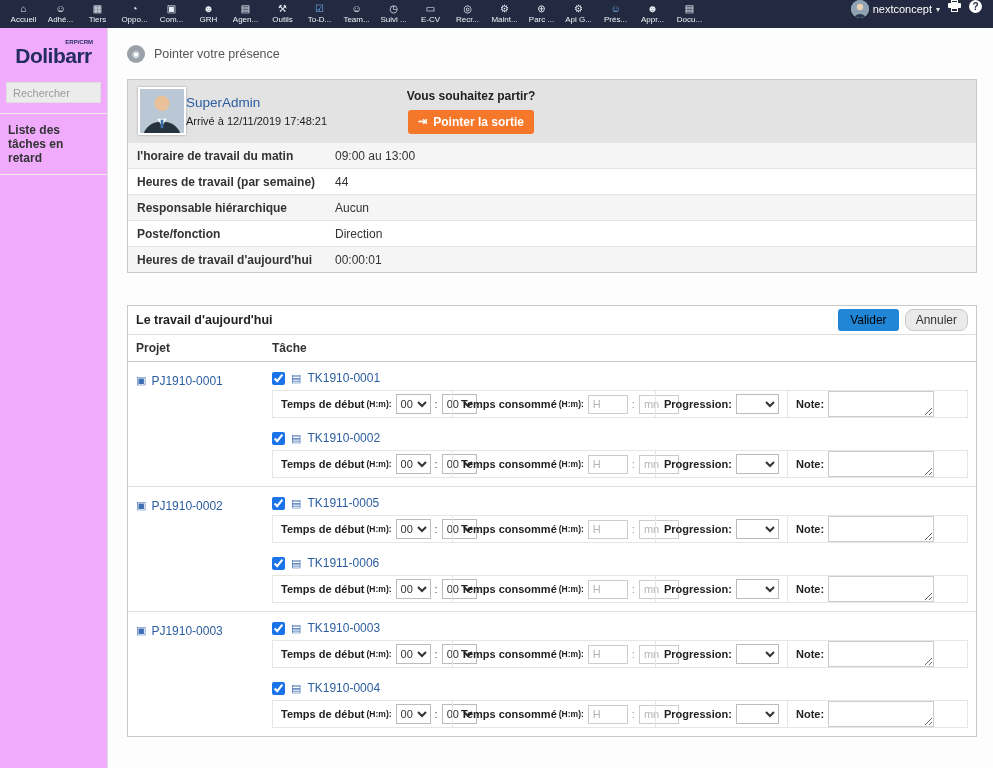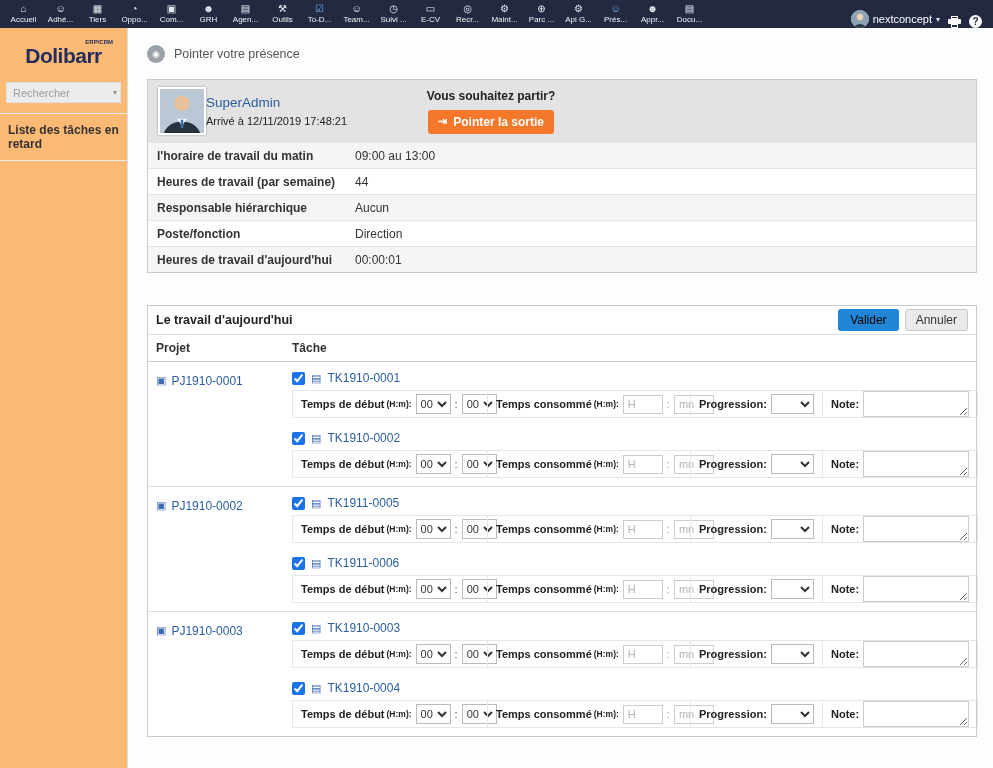--- a/index.html
+++ b/index.html
@@ -6,34 +6,34 @@
 html,body{width:993px;height:768px;overflow:hidden}
 body{font-family:"Liberation Sans",sans-serif;font-size:12px;color:#333;background:#fff}
 a{color:#2b5da0;text-decoration:none;cursor:pointer}
 
 
 .topbar{height:28px;background:#222941;display:flex;align-items:stretch;padding:0 5px;color:#fff}
 .tb-item{width:37px;display:flex;flex-direction:column;align-items:center;justify-content:center;gap:2px;cursor:pointer}
 .tb-icon{font-size:10px;line-height:10px;color:#e8ecf4}
 .tb-icon.accent{color:#6db3f2}
 .tb-label{font-size:8px;line-height:8px;color:#f2f4f8;white-space:nowrap}
-.tb-right{margin-left:auto;display:flex;align-items:flex-end;gap:8px;padding-right:6px}
+.tb-right{margin-left:auto;display:flex;align-items:flex-start;gap:8px;padding-right:6px}
 .avatar{width:18px;height:18px;border-radius:50%;overflow:hidden;background:#93a8b8;display:block}
 .tb-user{display:flex;align-items:center;gap:4px;font-size:11px;color:#fff;cursor:pointer}
 .tb-caret{font-size:8px;color:#dfe4ec}
 .print-icon{position:relative;width:13px;height:12px;cursor:pointer}
 .print-icon i{position:absolute;display:block}
 .print-icon .p-top{left:3px;top:0;width:7px;height:3px;border:1px solid #fff}
 .print-icon .p-body{left:0;top:3px;width:13px;height:5px;background:#fff;border-radius:1px}
 .print-icon .p-out{left:3px;top:8px;width:7px;height:4px;border:1px solid #fff;background:#222941}
 .help-icon{width:13px;height:13px;border-radius:50%;background:#fff;color:#222941;font-size:10px;font-weight:bold;display:flex;align-items:center;justify-content:center;cursor:pointer}
 
 
 .layout{display:flex;height:740px}
-.sidebar{width:128px;background:#fdba74;border-right:1px solid:#ddd;border-right:1px solid #ddd}
+.sidebar{width:108px;background:#f0abfc;border-right:1px solid:#ddd;border-right:1px solid #ddd}
 .main{flex:1;background:#fdfdfd;padding:8px 16px 0 19px;overflow:hidden}
 
 
 .logo-wrap{padding:16px 0 12px;text-align:center;position:relative;cursor:pointer}
 .logo-text{font-size:21px;font-weight:bold;color:#232d5e;letter-spacing:-.5px}
 .logo-sup{position:absolute;top:11px;right:14px;font-size:6px;font-weight:bold;color:#232d5e}
 .search-box{margin:2px 6px 10px;height:21px;background:#ececec;border:1px solid #e0e0e0;display:flex;align-items:center;padding:0 6px;cursor:pointer}
 .search-box input{border:none;background:transparent;outline:none;width:100px;font-size:11px;color:#666;font-family:"Liberation Sans",sans-serif}
 .search-box input::placeholder{color:#9a9a9a}
 .search-caret{margin-left:auto;color:#8a8a8a;font-size:8px}
@@ -63,36 +63,36 @@
 .info-rows .info-row:nth-child(odd){background:#f5f5f5}
 .info-label{width:207px;padding-left:9px;font-weight:bold;color:#333}
 .info-value{color:#333}
 
 
 .work-box{border:1px solid #c9c9c9;background:#fff;margin-top:32px}
 .work-head{display:flex;align-items:center;padding:5px 8px;height:28px}
 .work-title{font-weight:bold;font-size:12.5px;color:#222}
 .work-actions{margin-left:auto;display:flex;gap:6px}
 .btn-blue{background:#2186d6;color:#000000;border:none;border-radius:3px;padding:4px 12px;font-size:12px;cursor:pointer;font-family:"Liberation Sans",sans-serif}
-.btn-gray{background:#eaeaea;color:#333;border:1px solid #c9c9c9;border-radius:3px;padding:3px 10px;font-size:12px;cursor:pointer;font-family:"Liberation Sans",sans-serif}
+.btn-gray{background:#eaeaea;color:#333;border:1px solid #c9c9c9;border-radius:8px;padding:3px 10px;font-size:12px;cursor:pointer;font-family:"Liberation Sans",sans-serif}
 .work-cols{display:flex;border-top:1px solid #ddd;border-bottom:1px solid #ccc;padding:6px 8px;font-weight:bold;font-size:12px}
 .col-p{width:136px}
 .proj-group{display:flex;padding:8px 8px;border-bottom:1px solid #ddd}
 .proj-group:last-child{border-bottom:none}
 .proj-cell{width:136px;padding-top:3px;flex:none}
 .proj-link{display:inline-flex;align-items:center;gap:5px;font-size:12px}
 .mini-ic{font-size:11px;color:#3f6db3}
 .tasks-cell{flex:1}
 .task + .task{margin-top:12px}
 .task-head{display:flex;align-items:center;gap:6px;height:16px;margin-bottom:4px}
 .task-head input[type=checkbox]{width:13px;height:13px;accent-color:#1a73e8;cursor:pointer}
 .task-controls{display:flex}
 .cell{display:flex;align-items:center;gap:4px;border:1px solid #e6e6e6;margin-left:-1px;padding:3px 8px;height:28px;white-space:nowrap}
 .cell:first-child{margin-left:0}
-.c1{width:196px}.c2{width:204px}.c3{width:133px}.c4{flex:1}
+.c1{width:181px}.c2{width:204px}.c3{width:133px}.c4{flex:1}
 .lab{font-weight:bold;font-size:11px;color:#222}
 .lab-sm{font-weight:bold;font-size:8.5px;color:#222;margin-left:-2px}
 .tsel{font-size:11px;height:20px;border:1px solid #bbb;background:#fff;font-family:"Liberation Sans",sans-serif;color:#333}
 .sep{font-size:11px;color:#444}
 .sep.gray{color:#999}
 .tin{width:40px;height:19px;border:1px solid #ccc;font-size:11px;padding:0 4px;color:#333;font-family:"Liberation Sans",sans-serif}
 .tin::placeholder{color:#b5b5b5}
 .prog{width:52px}
 .note{width:106px;height:26px;border:1px solid #ccc;font-size:11px;font-family:"Liberation Sans",sans-serif;resize:both}
 </style>

